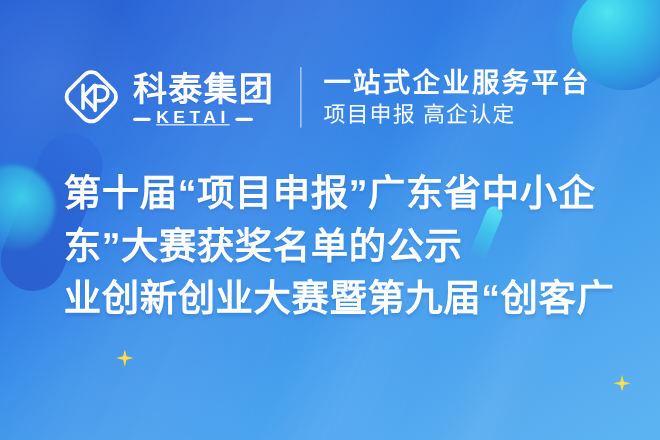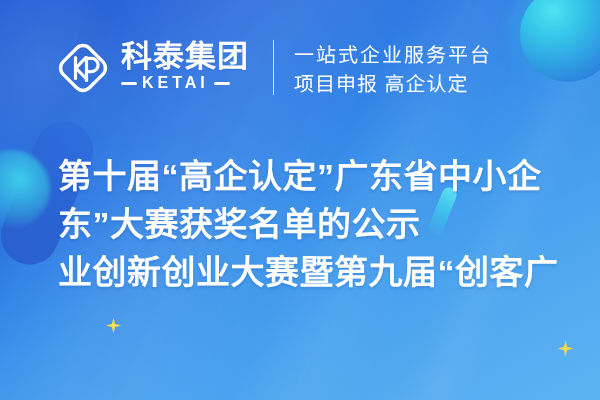--- a/index.html
+++ b/index.html
@@ -179,21 +179,21 @@
   }
 
   
   .header {
     position: absolute;
     left: 0;
     top: 40px;
     width: 600px;
     height: 76px;
     display: flex;
-    align-items: flex-start;
+    align-items: flex-end;
     padding-left: 55px;
     box-sizing: border-box;
   }
 
   .logo-mark {
     width: 56px;
     height: 56px;
     flex: 0 0 56px;
     margin-right: 10px;
   }
@@ -227,43 +227,44 @@
     background: #ffffff;
     border-radius: 2px;
   }
   .logo-en {
     color: #ffffff;
     font-size: 16px;
     line-height: 16px;
     font-weight: 700;
     letter-spacing: 4px;
     margin: 0 5px;
+    text-decoration: underline;
   }
 
   .divider {
     width: 1px;
     height: 55px;
     background: rgba(255,255,255,0.75);
     margin: 0 20px 0 24px;
     flex: 0 0 1px;
   }
 
   .slogan {
     display: flex;
     flex-direction: column;
     justify-content: center;
     flex: 1 1 auto;
   }
   .slogan-main {
     color: #ffffff;
-    font-size: 20px;
+    font-size: 25px;
     line-height: 30px;
     letter-spacing: 2px;
     white-space: nowrap;
-    font-weight: 400;
+    font-weight: 700;
   }
   .slogan-sub {
     color: #ffffff;
     font-size: 20px;
     line-height: 22px;
     letter-spacing: 1px;
     white-space: nowrap;
     margin-top: 3px;
     font-weight: 400;
   }
@@ -333,18 +334,18 @@
 
     <div class="divider"></div>
 
     <div class="slogan">
       <div class="slogan-main">一站式企业服务平台</div>
       <div class="slogan-sub">项目申报 高企认定</div>
     </div>
   </div>
 
   <div class="title">
-    <div class="title-line">第十届“高企认定”广东省中小企</div>
+    <div class="title-line">第十届“项目申报”广东省中小企</div>
     <div class="title-line">东”大赛获奖名单的公示</div>
     <div class="title-line">业创新创业大赛暨第九届“创客广</div>
   </div>
 
 </div>
 
 </body></html>

